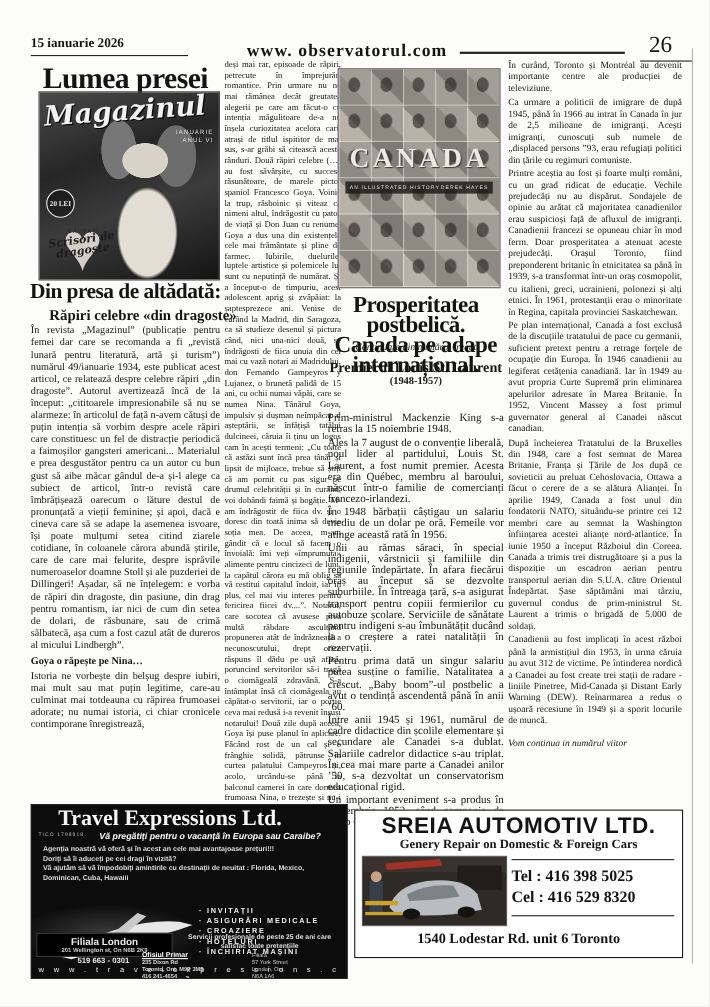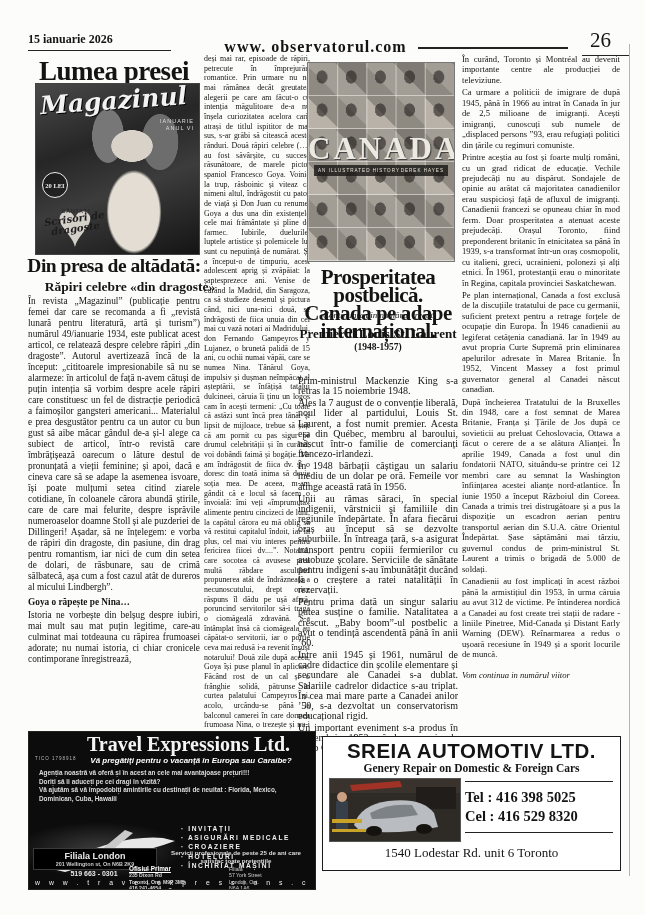--- a/index.html
+++ b/index.html
@@ -50,38 +50,38 @@
                  transform:rotate(-8deg);}
   
   .book{left:307px;top:62px;width:146px;height:198px;border:1px solid #777;overflow:hidden;
         background-color:#a9a49c;
         background-image:
           radial-gradient(ellipse 9px 11px at 14px 14px,rgba(35,30,28,.6) 58%,rgba(0,0,0,0) 62%),
           linear-gradient(90deg,rgba(250,250,245,.5) 0 1px,rgba(0,0,0,0) 1px),
           linear-gradient(0deg,rgba(250,250,245,.5) 0 1px,rgba(0,0,0,0) 1px),
           linear-gradient(45deg,#b8b2a8 25%,#8e8a82 25% 50%,#a39e95 50% 75%,#7f7b74 75%);
         background-size:29.2px 33px,29.2px 33px,29.2px 33px,58.4px 66px;}
-  .book-title{left:0;top:68px;width:146px;text-align:center;font-weight:bold;font-size:31px;
+  .book-title{left:0;top:68px;width:146px;text-align:center;font-weight:bold;font-size:25px;
               letter-spacing:3px;color:#ece9e2;text-shadow:1px 1px 1px #3a3a3a;}
   .book-banner{left:6px;top:102px;width:134px;height:11px;background:rgba(30,28,26,.85);
                display:flex;justify-content:space-between;align-items:center;padding:0 4px;
                box-sizing:border-box;font-family:"Liberation Sans",sans-serif;
                font-size:4.6px;letter-spacing:1px;color:#e8e4da;}
   .can-h1{left:298px;top:268px;width:160px;text-align:center;font-weight:bold;font-size:21px;
           line-height:18px;letter-spacing:-0.5px;}
   .can-cont{left:298px;top:310px;width:160px;text-align:center;font-style:italic;font-size:9px;}
   .can-sub{left:298px;top:326px;width:160px;text-align:center;font-weight:bold;font-size:13px;}
   .can-years{left:298px;top:342px;width:160px;text-align:center;font-weight:bold;font-size:9.5px;}
   .col3{left:298px;top:376px;width:160px;font-size:10px;line-height:10.15px;}
   
   .tad{left:28px;top:731px;width:286px;height:157px;background:#0c0c0c;color:#e9e9e9;
        border:1px solid #222;overflow:hidden;font-family:"Liberation Sans",sans-serif;
        background-image:radial-gradient(ellipse 120px 40px at 70px 118px,#3d3d3d 0%,rgba(0,0,0,0) 70%);}
   .tad-title{left:0;top:1px;width:251px;text-align:center;font-family:"Liberation Serif",serif;
-             font-size:20px;font-weight:bold;color:#f4f4f4;padding-left:34px;}
+             font-size:20px;font-weight:bold;color:#f4f4f4;}
   .tad-tico{left:6px;top:24px;font-size:4.5px;letter-spacing:1px;color:#bbb;}
   .tad-tag{left:40px;top:24px;width:244px;text-align:center;font-weight:bold;font-style:italic;
            font-size:8px;color:#fff;}
   .tad-lines{left:10px;top:37px;width:268px;font-weight:bold;font-size:6.4px;line-height:8.6px;color:#ddd;}
   .tad-plane{left:2px;top:88px;width:150px;height:60px;}
   .tad-services{left:152px;top:92px;width:130px;font-weight:bold;font-size:6.6px;line-height:9.2px;
                 letter-spacing:1.6px;color:#f0f0f0;}
   .tad-services div::before{content:"·  ";}
   .tad-branchbox{left:4px;top:116px;width:122px;background:#000;border:1px solid #3a3a3a;
                  text-align:center;padding:2px 0;}
@@ -98,21 +98,21 @@
   .sad{left:322px;top:736px;width:297px;height:133px;background:#fff;border:1.5px solid #1a1a1a;
        overflow:hidden;}
   .sad-title{left:0;top:2px;width:297px;text-align:center;font-family:"Liberation Sans",sans-serif;
              font-weight:bold;font-size:20.5px;letter-spacing:0.5px;}
   .sad-sub{left:0;top:25px;width:297px;text-align:center;font-weight:bold;font-size:11.5px;}
   .sad-photo{left:6px;top:41px;width:130px;height:62px;border:1px solid #555;}
   .sad-telwrap{left:142px;top:44px;width:148px;text-align:left;}
   .sad-telwrap hr{border:none;border-top:1.5px solid #222;margin:0 0 6px 0;}
   .sad-telwrap hr.bot{margin:6px 0 0 0;}
   .sad-tel{font-weight:bold;font-size:14.5px;line-height:19px;}
-  .sad-addr{left:0;top:108px;width:297px;text-align:center;font-weight:normal;font-size:13px;}
+  .sad-addr{left:0;top:108px;width:297px;text-align:center;font-weight:bold;font-size:13px;}
 </style>
 </head>
 <body>
 
 <div class="page">
 
   <div class="abs hdr-date">15 ianuarie 2026</div>
   <div class="abs hdr-site">www. observatorul.com</div>
   <div class="abs hdr-rule-r"></div>
   <div class="abs hdr-num">26</div>

